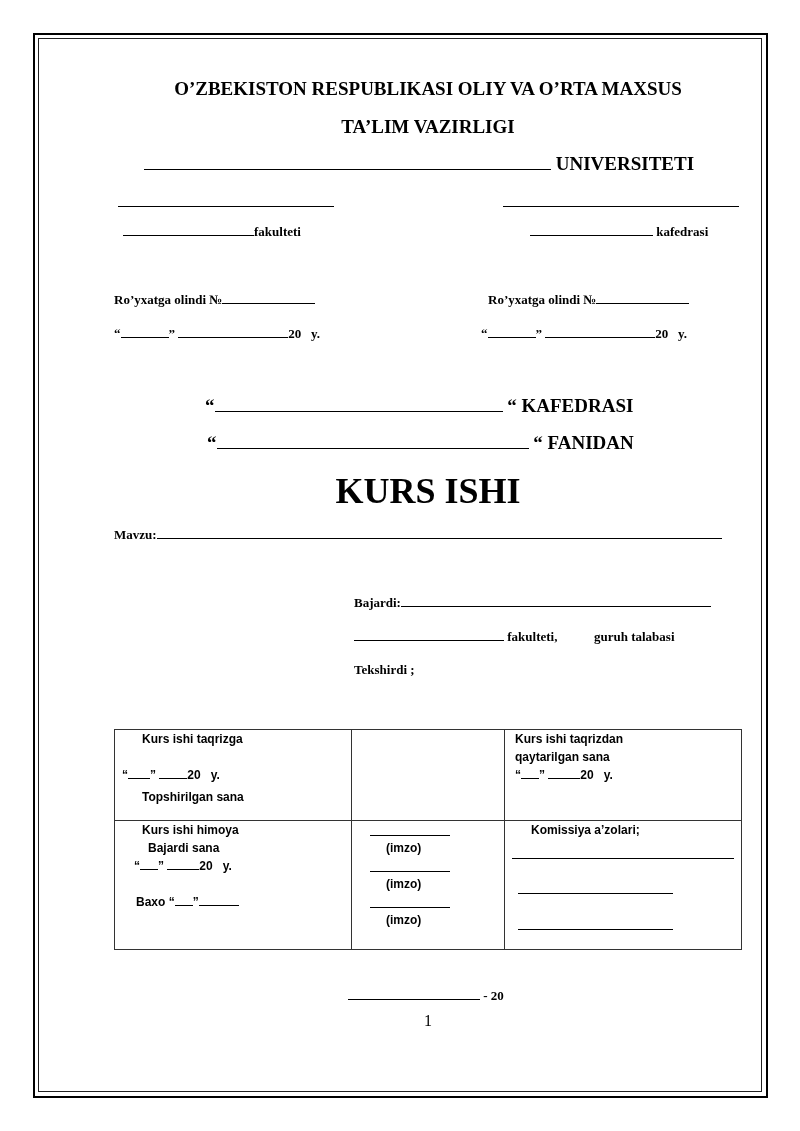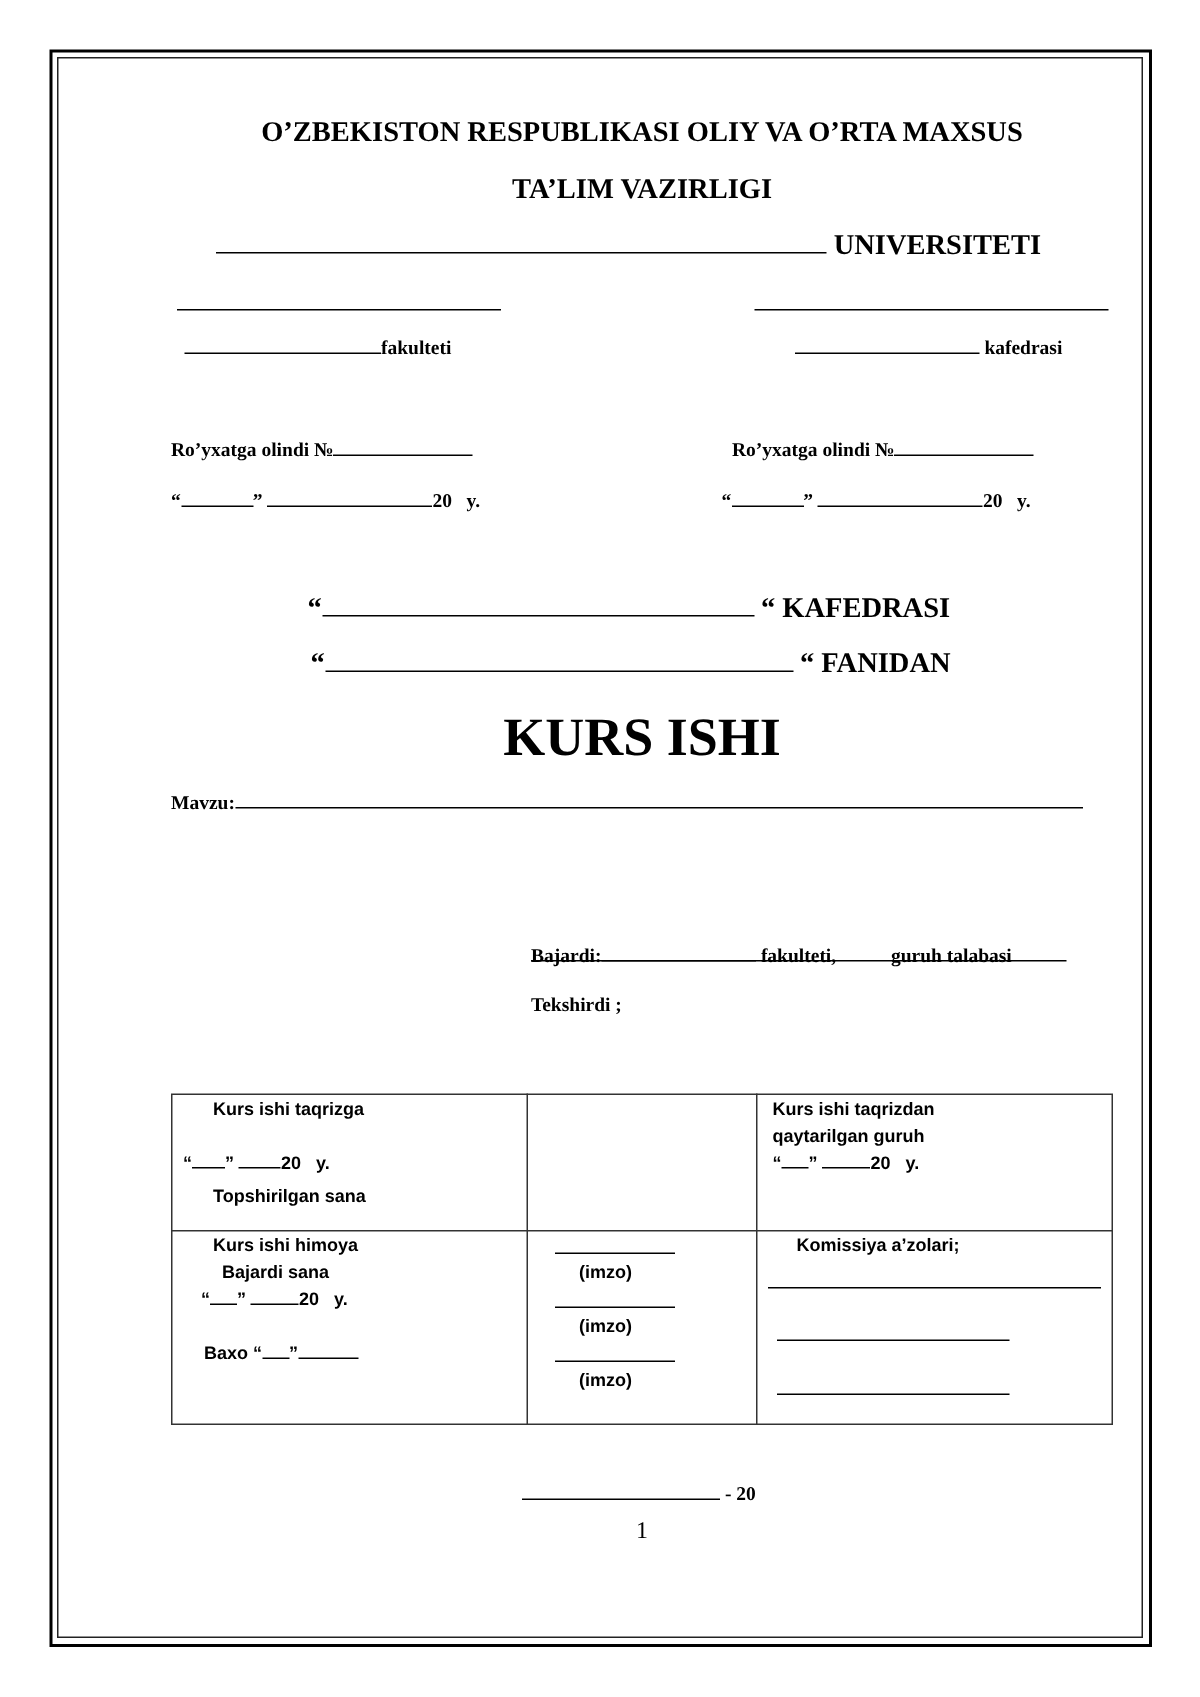--- a/index.html
+++ b/index.html
@@ -70,21 +70,21 @@
   <span>“</span><span class="line" style="width:312px;"></span>
   <span>“ FANIDAN</span>
 </div>
 
 <div class="abs serif title" style="left:0; width:856px; top:470px; text-align:center;">KURS ISHI</div>
 
 <div class="abs serif b h15" style="left:114px; top:527px;">
   <span>Mavzu:</span><span class="line" style="width:565px;"></span>
 </div>
 
-<div class="abs serif b h15" style="left:354px; top:595px;margin-top:34px;">
+<div class="abs serif b h15" style="left:354px; top:595px;">
   <span>Bajardi:</span><span class="line" style="width:310px;"></span>
 </div>
 <div class="abs serif b h15" style="left:354px; top:629px;">
   <span class="line" style="width:150px;"></span>
   <span>fakulteti,</span>
   <span style="display:inline-block; width:30px;"></span>
   <span>guruh talabasi</span>
 </div>
 <div class="abs serif b h15" style="left:354px; top:662px;">Tekshirdi ;</div>
 
@@ -94,21 +94,21 @@
 <div class="hrow"></div>
 
 <div class="cell-text" style="left:142px; top:732px;">Kurs ishi taqrizga</div>
 <div class="cell-text" style="left:142px; top:790px;">Topshirilgan sana</div>
 <div class="cell-text" style="left:122px; top:768px;">
   <span>“</span><span class="smline" style="width:22px;"></span><span>”</span>
   <span class="smline" style="width:28px;"></span><span>20</span>&nbsp;&nbsp;&nbsp;<span>y.</span>
 </div>
 
 <div class="cell-text" style="left:515px; top:732px;">Kurs ishi taqrizdan</div>
-<div class="cell-text" style="left:515px; top:750px;">qaytarilgan guruh</div>
+<div class="cell-text" style="left:515px; top:750px;">qaytarilgan sana</div>
 <div class="cell-text" style="left:515px; top:768px;">
   <span>“</span><span class="smline" style="width:18px;"></span><span>”</span>
   <span class="smline" style="width:32px;"></span><span>20</span>&nbsp;&nbsp;&nbsp;<span>y.</span>
 </div>
 
 <div class="cell-text" style="left:142px; top:823px;">Kurs ishi himoya</div>
 <div class="cell-text" style="left:148px; top:841px;">Bajardi sana</div>
 <div class="cell-text" style="left:134px; top:859px;">
   <span>“</span><span class="smline" style="width:18px;"></span><span>”</span>
   <span class="smline" style="width:32px;"></span><span>20</span>&nbsp;&nbsp;&nbsp;<span>y.</span>

